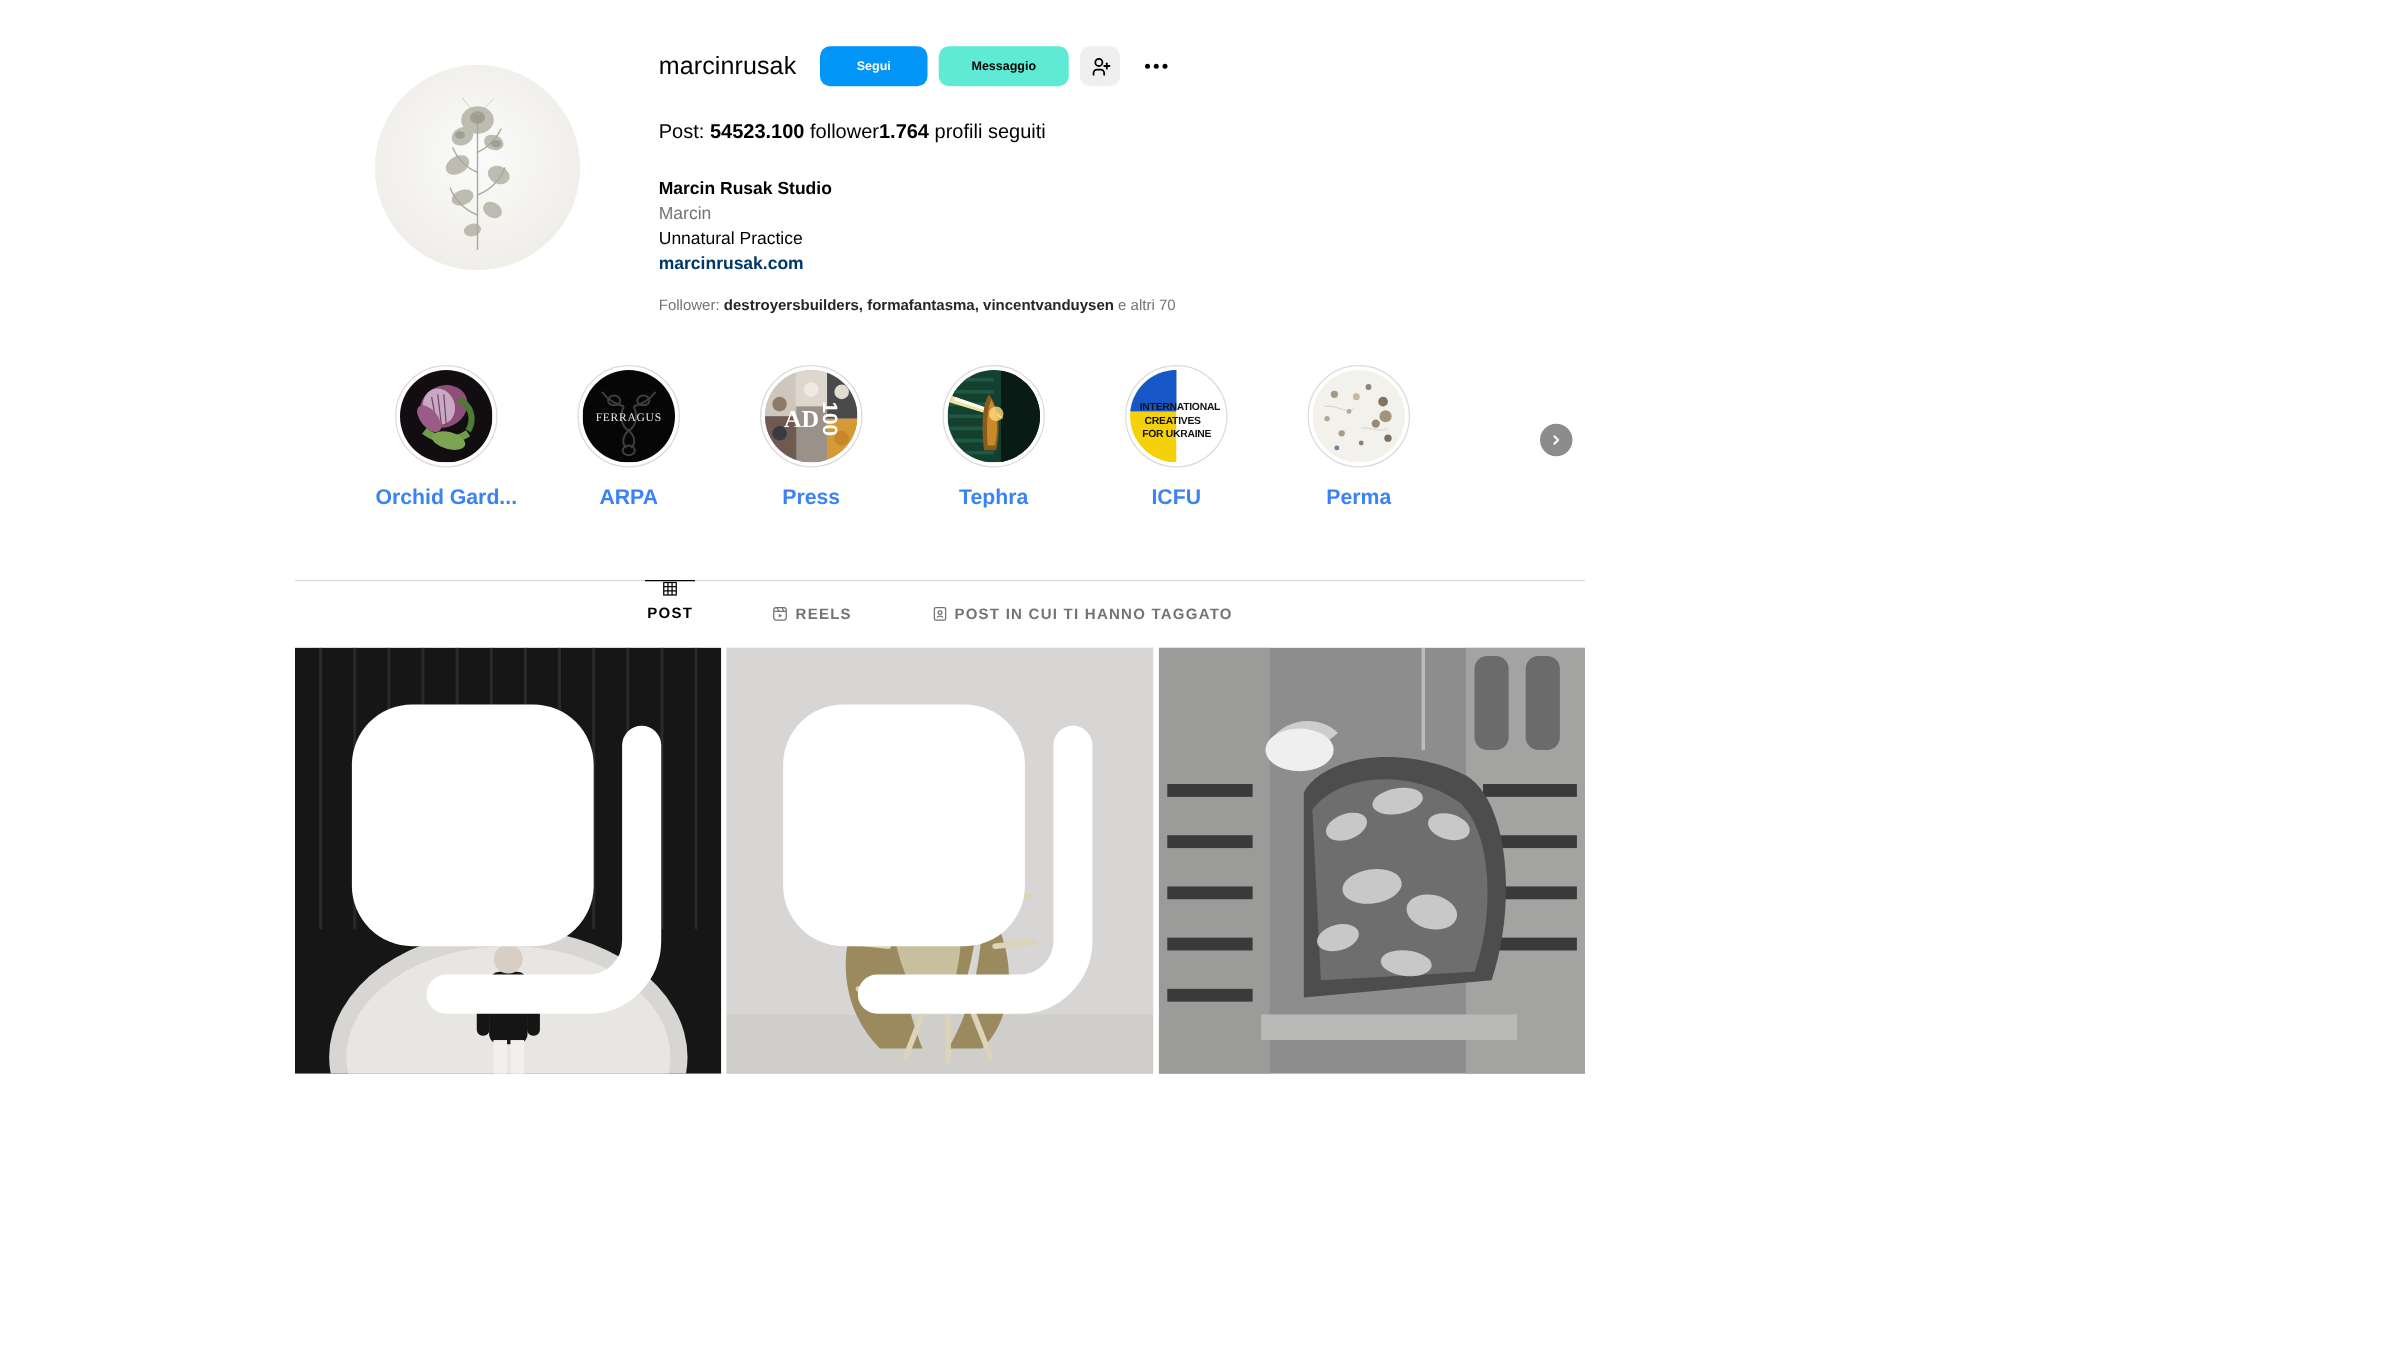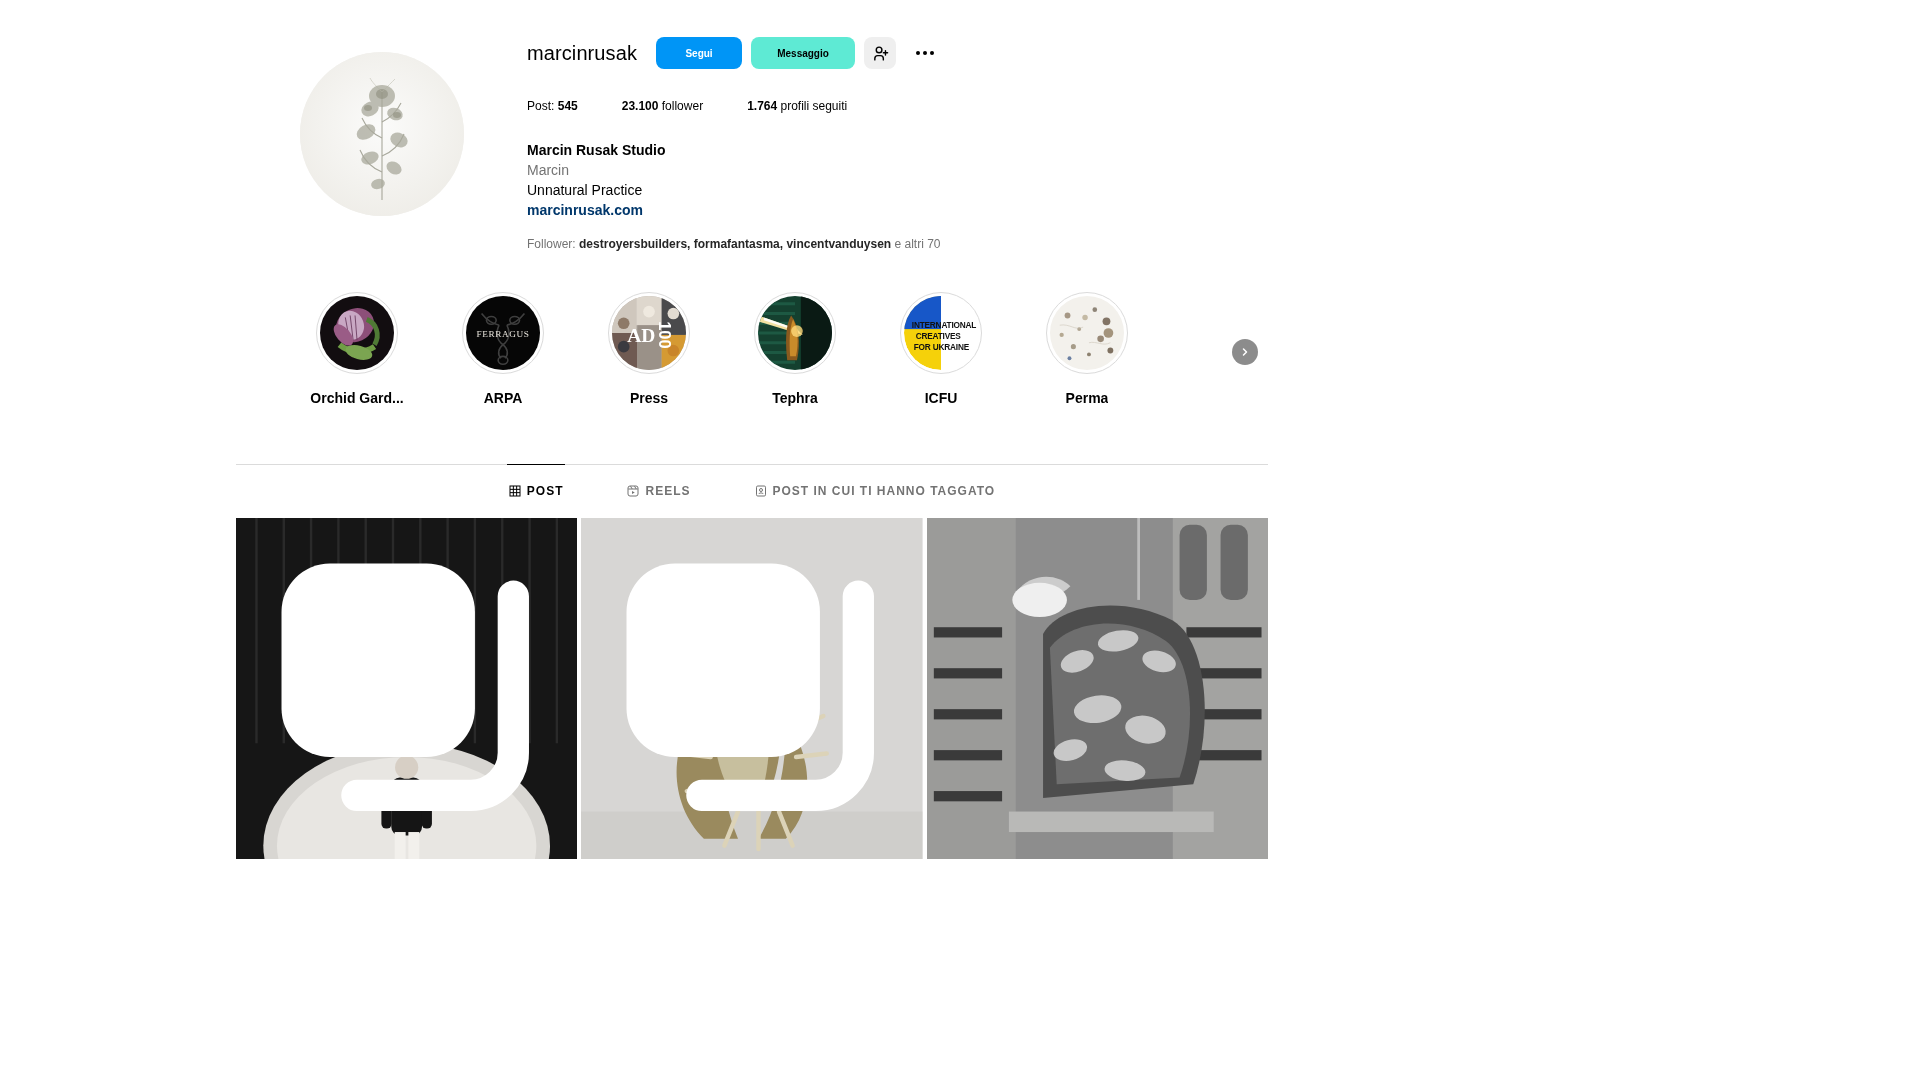--- a/index.html
+++ b/index.html
@@ -82,23 +82,22 @@
     width: 32px; height: 32px; cursor: pointer;
     display: flex; align-items: center; justify-content: center;
     gap: 3px;
     margin-left: 4px;
   }
   .dot { width: 4px; height: 4px; border-radius: 50%; background: #000; display:block;}
 
   .stats-row {
     display: flex;
     margin-top: 22px;
-    font-size: 12px;
+    font-size: 16px;
     line-height: 24px;
-    gap: 44px;
     text-align: center;
   }
   .stat { white-space: nowrap; color: #000; }
   .stat b { font-weight: 700; }
 
   .bio {
     margin-top: 22px;
     font-size: 14px;
     line-height: 20px;
   }
@@ -141,24 +140,24 @@
   }
   .hl-img {
     width: 100%; height: 100%;
     border-radius: 50%;
     overflow: hidden;
     position: relative;
   }
   .hl-img svg { display:block; width:100%; height:100%; }
   .hl-label {
     margin-top: 16px;
-    font-size: 14px;
+    font-size: 17px;
     font-weight: 600;
     line-height: 16px;
-    color: #000000;
+    color: #3b82f6;
     max-width: 120px;
     overflow: hidden;
     text-overflow: ellipsis;
     white-space: nowrap;
     text-align: left;
   }
   .hl-next {
     position: absolute;
     right: 10px;
     top: 47px;
@@ -187,21 +186,21 @@
     height: 52px;
     font-size: 12px;
     font-weight: 600;
     letter-spacing: 1px;
     color: #737373;
     cursor: pointer;
     border-top: 1px solid transparent;
     margin-top: -1px;
     padding: 0 2px;
   }
-  .tab.active { color: #000; border-top: 1px solid #000; }
+  .tab.active { color: #000; border-top: 1px solid #000; flex-direction: column; }
   .tab svg { display: block; }
 
   
   .grid {
     display: grid;
     grid-template-columns: repeat(3, 1fr);
     gap: 4px;
     margin-top: 2px;
   }
   .cell {

